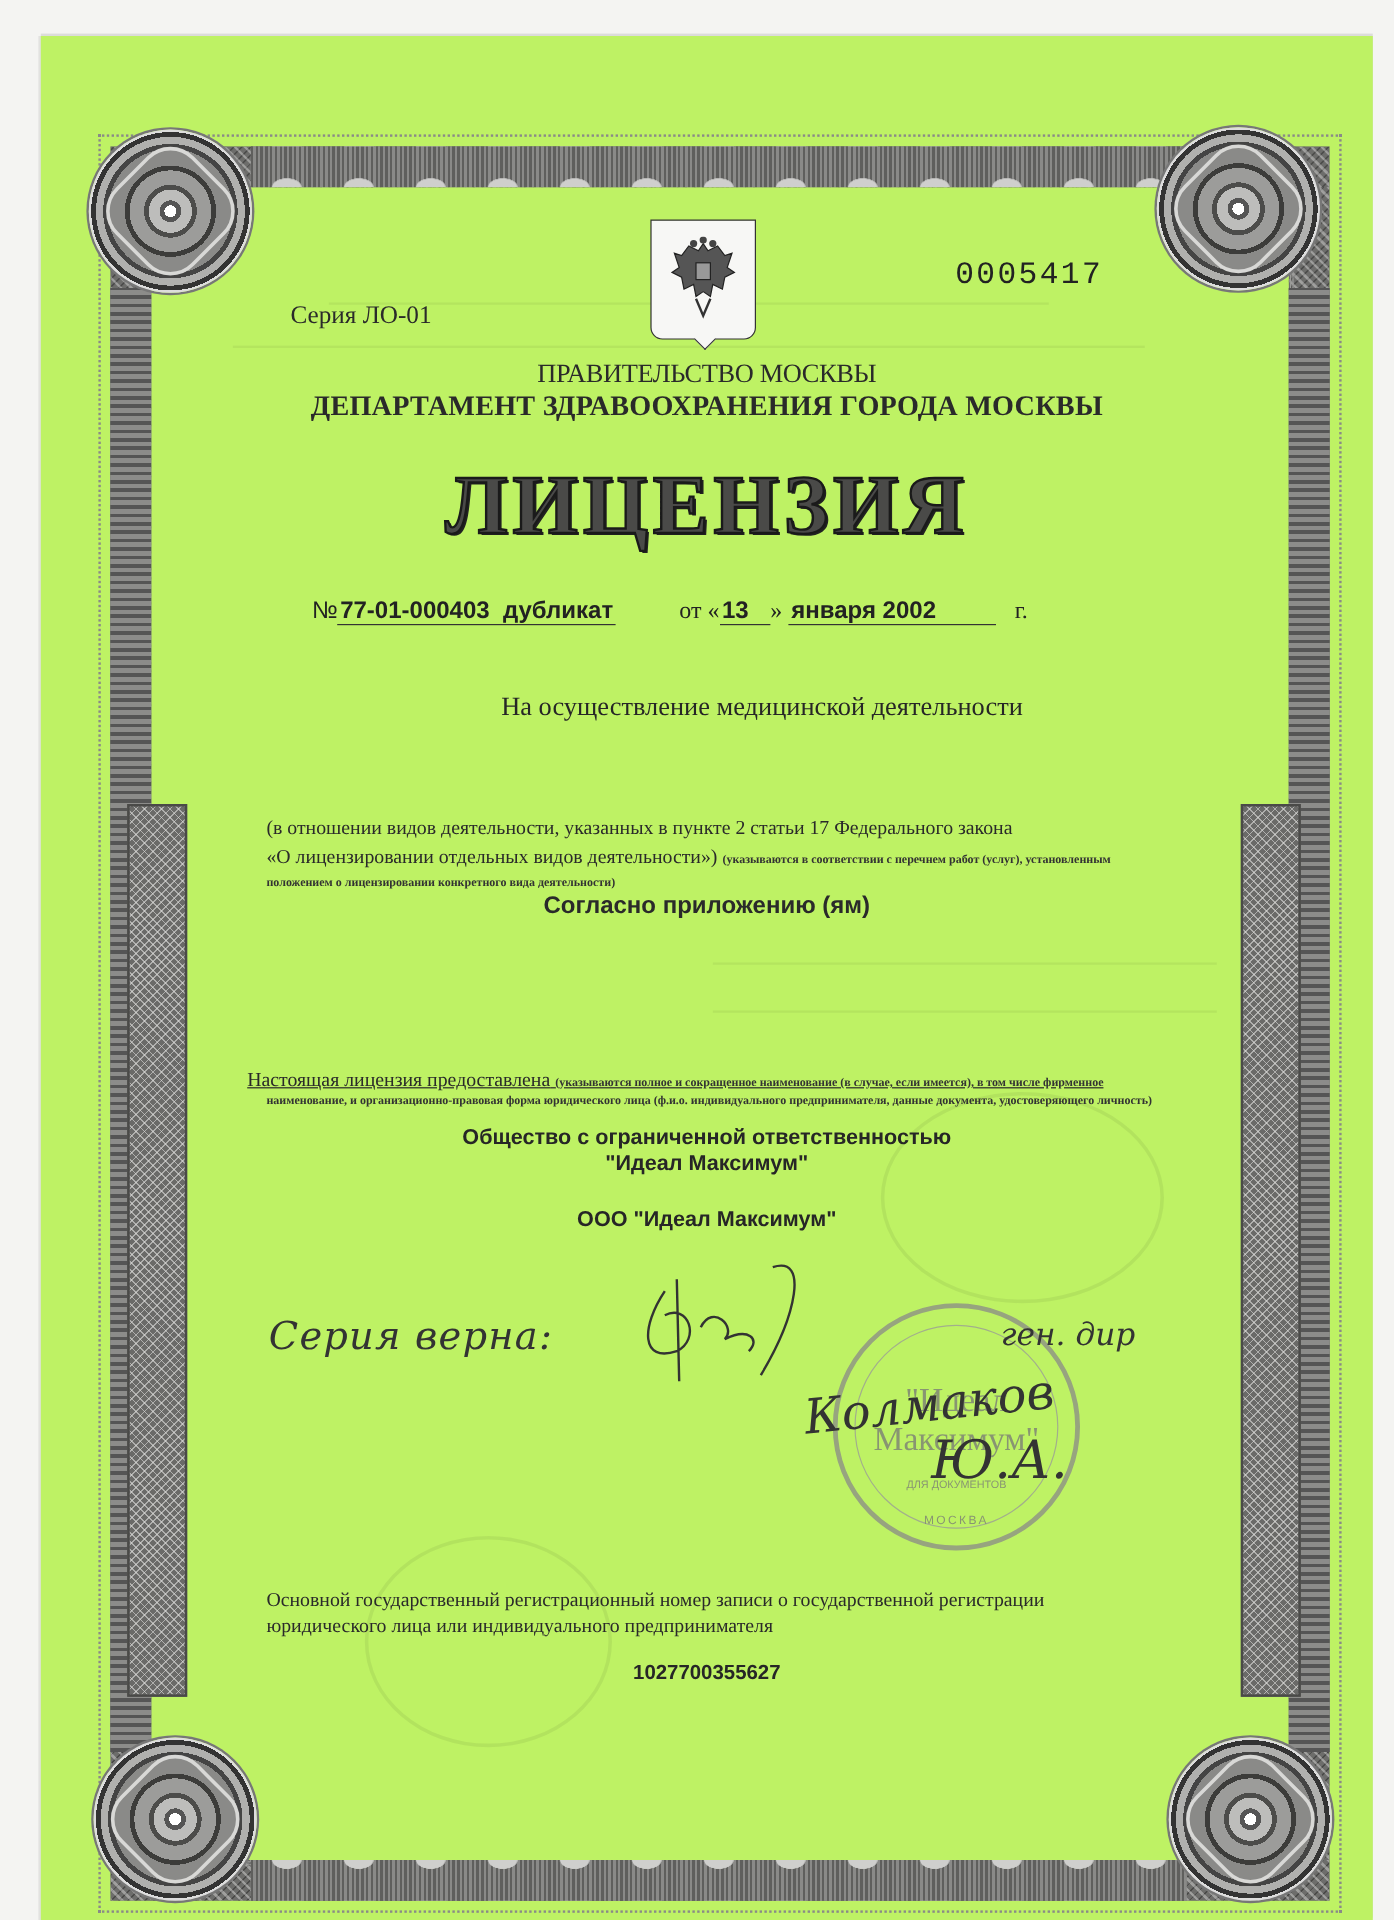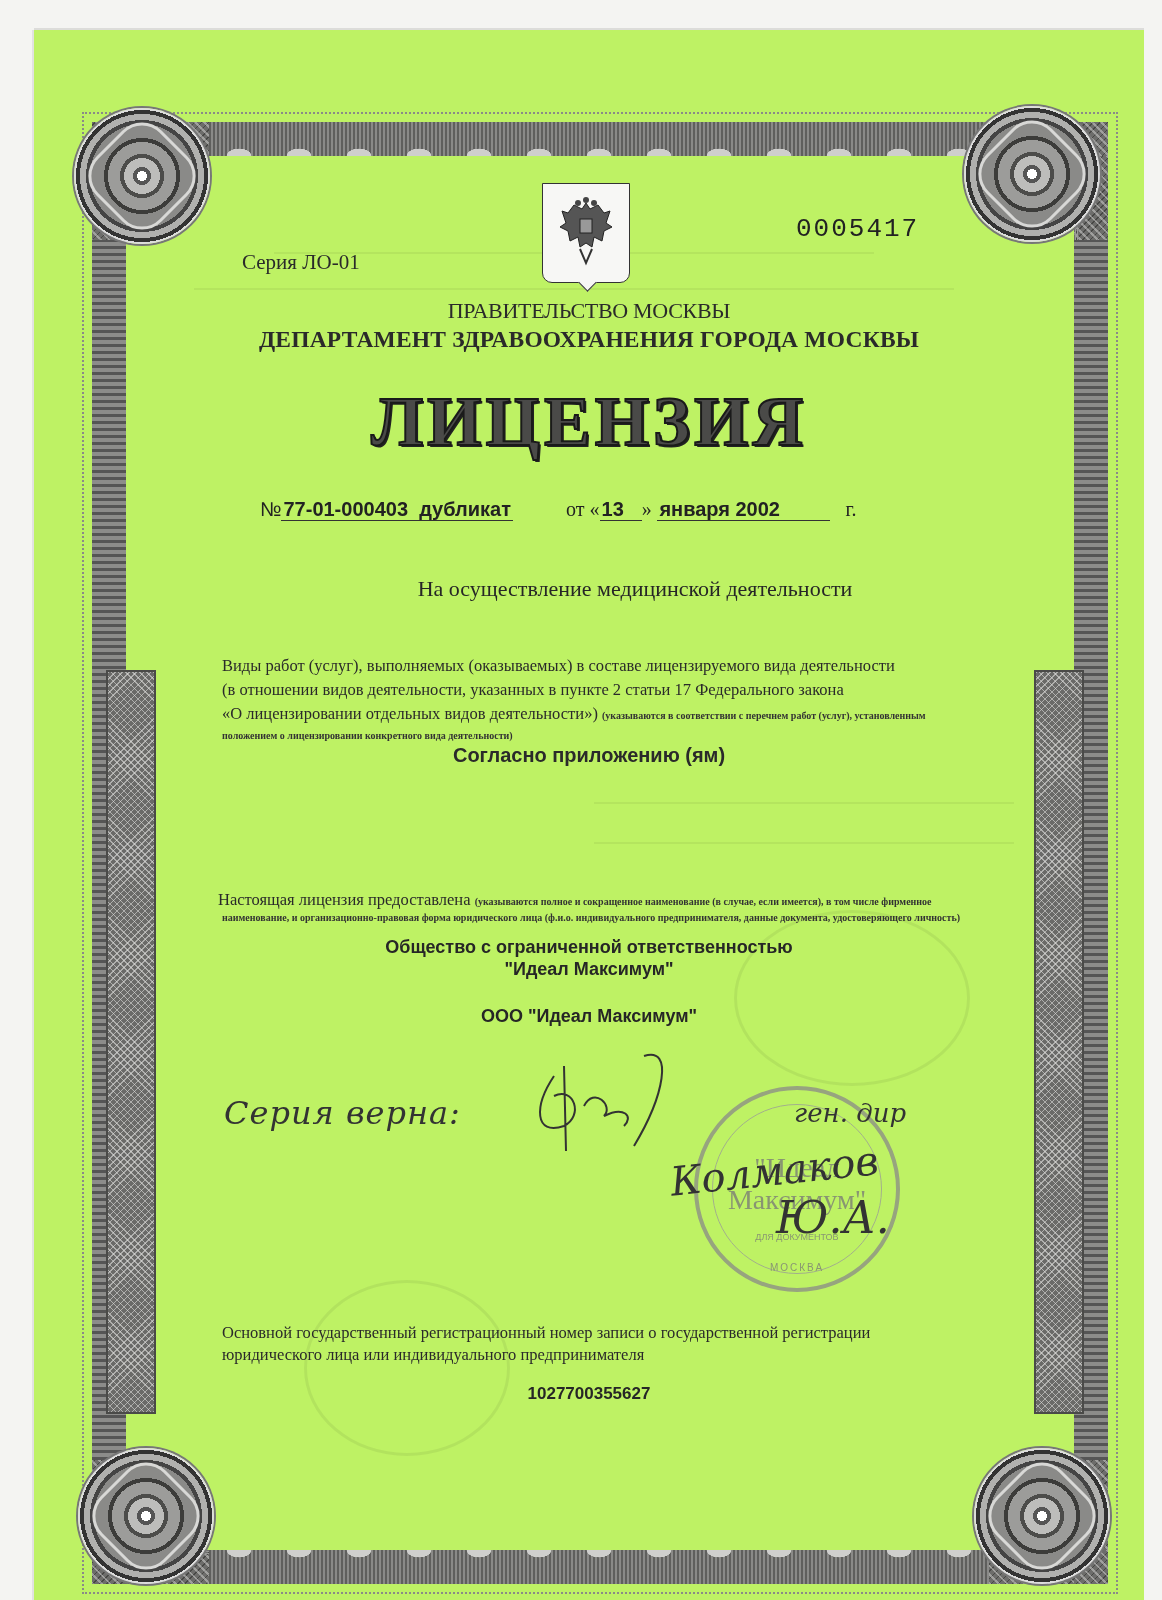--- a/index.html
+++ b/index.html
@@ -109,32 +109,32 @@
   }
   .num-line { top:468px; left:226px; font-family:"Liberation Sans", sans-serif; font-size:20px; color:#222; }
   .num-line .u { text-decoration:none; border-bottom:1.5px solid #333; padding:0 2px; font-weight:bold; }
   .num-line .ot { font-family:"Liberation Serif", serif; font-weight:normal; }
   .num-line .sp { display:inline-block; }
 
   .activity { left:0; width:1110px; text-align:center; top:546px; font-size:22px; color:#262626;padding-left:46px; }
   .para { left:188px; font-size:16.5px; color:#2a2a2a; }
   .small { font-size:10px; font-weight:bold; color:#333; }
   .according { left:0; width:1110px; text-align:center; top:714px; font-family:"Liberation Sans",sans-serif; font-weight:bold; font-size:20px; color:#2a2a2a; }
-  .grant { left:184px; top:860px; font-size:16.5px; color:#2a2a2a; }
+  .grant { left:172px; top:860px; font-size:16.5px; color:#2a2a2a;text-decoration:underline; }
   .company-full { left:0; width:1110px; text-align:center; top:906px; font-family:"Liberation Sans",sans-serif; font-weight:bold; font-size:18px; line-height:22px; color:#262626; white-space:normal; }
   .company-short { left:0; width:1110px; text-align:center; top:976px; font-family:"Liberation Sans",sans-serif; font-weight:bold; font-size:18px; color:#262626; }
   .ogrn-label { left:188px; top:1292px; font-size:16.5px; line-height:22px; color:#2a2a2a; }
   .ogrn { left:0; width:1110px; text-align:center; top:1354px; font-family:"Liberation Sans",sans-serif; font-weight:bold; font-size:17px; color:#262626; }
   .printer { left:670px; top:1568px; font-size:8.5px; color:#333; }
 
   .handwrite {
     position:absolute; font-family:"DejaVu Serif", serif; font-style:italic; color:#333;
   }
   .hw1 { left:190px; top:1064px; font-size:32px; letter-spacing:1px; }
-  .hw2 { left:760px; top:1068px; font-size:26px; }
+  .hw2 { left:800px; top:1068px; font-size:26px; }
   .hw3 { left:636px; top:1118px; font-size:40px; transform:rotate(-6deg); }
   .hw4 { left:742px; top:1162px; font-size:44px;text-align:right; }
 
   .stamp {
     position:absolute; left:660px; top:1056px; width:206px; height:206px; border-radius:50%;
     border:4px solid #8a8a88; box-sizing:border-box; opacity:.75;
   }
   .stamp::before { content:""; position:absolute; inset:14px; border:1.5px solid #999; border-radius:50%; }
   .stamp-text { position:absolute; left:0; width:100%; text-align:center; top:62px; font-family:"Liberation Serif",serif; font-size:28px; color:#777; line-height:32px; }
   .stamp-sub { position:absolute; left:0; width:100%; text-align:center; top:142px; font-family:"Liberation Sans",sans-serif; font-size:9px; color:#777; }
@@ -192,21 +192,20 @@
   <div class="t num-line">
     <span>№</span><span class="u" style="white-space:pre;">77-01-000403  дубликат</span>
     <span class="sp" style="width:42px"></span>
     <span class="ot">от «</span><span class="u" style="padding-right:18px">13</span><span class="ot">»</span>
     <span class="u" style="padding-right:50px">января 2002</span>
     <span class="ot" style="margin-left:10px">г.</span>
   </div>
 
   <div class="t activity">На осуществление медицинской деятельности</div>
 
-  <div class="t para" style="top:626px">Виды работ (услуг), выполняемых (оказываемых) в составе лицензируемого вида деятельности</div>
   <div class="t para" style="top:650px">(в отношении видов деятельности, указанных в пункте 2 статьи 17 Федерального закона</div>
   <div class="t para" style="top:674px">
     <span>«О лицензировании отдельных видов деятельности»)</span>
     <span class="small">(указываются в соответствии с перечнем работ (услуг), установленным</span>
   </div>
   <div class="t para small" style="top:700px">положением о лицензировании конкретного вида деятельности)</div>
   <div class="t according">Согласно приложению (ям)</div>
 
   <div class="t grant">
     <span>Настоящая лицензия предоставлена</span>

